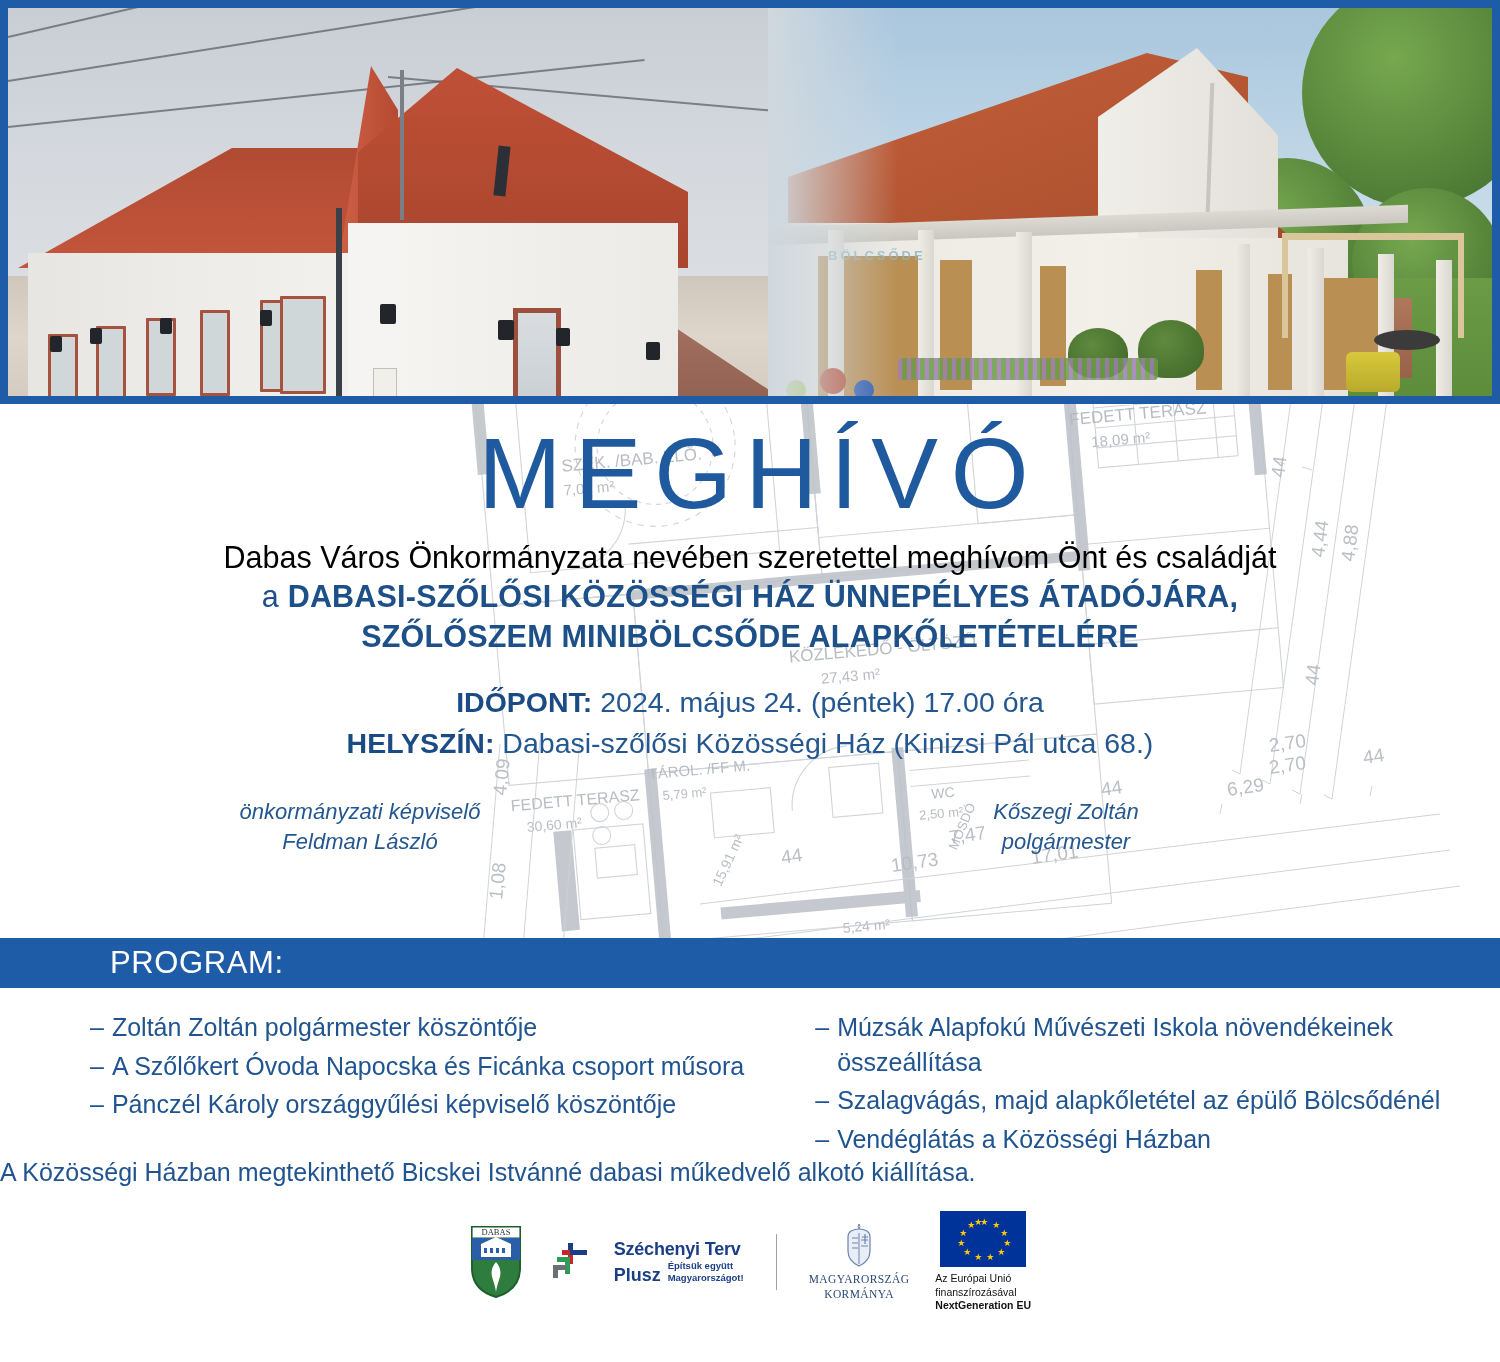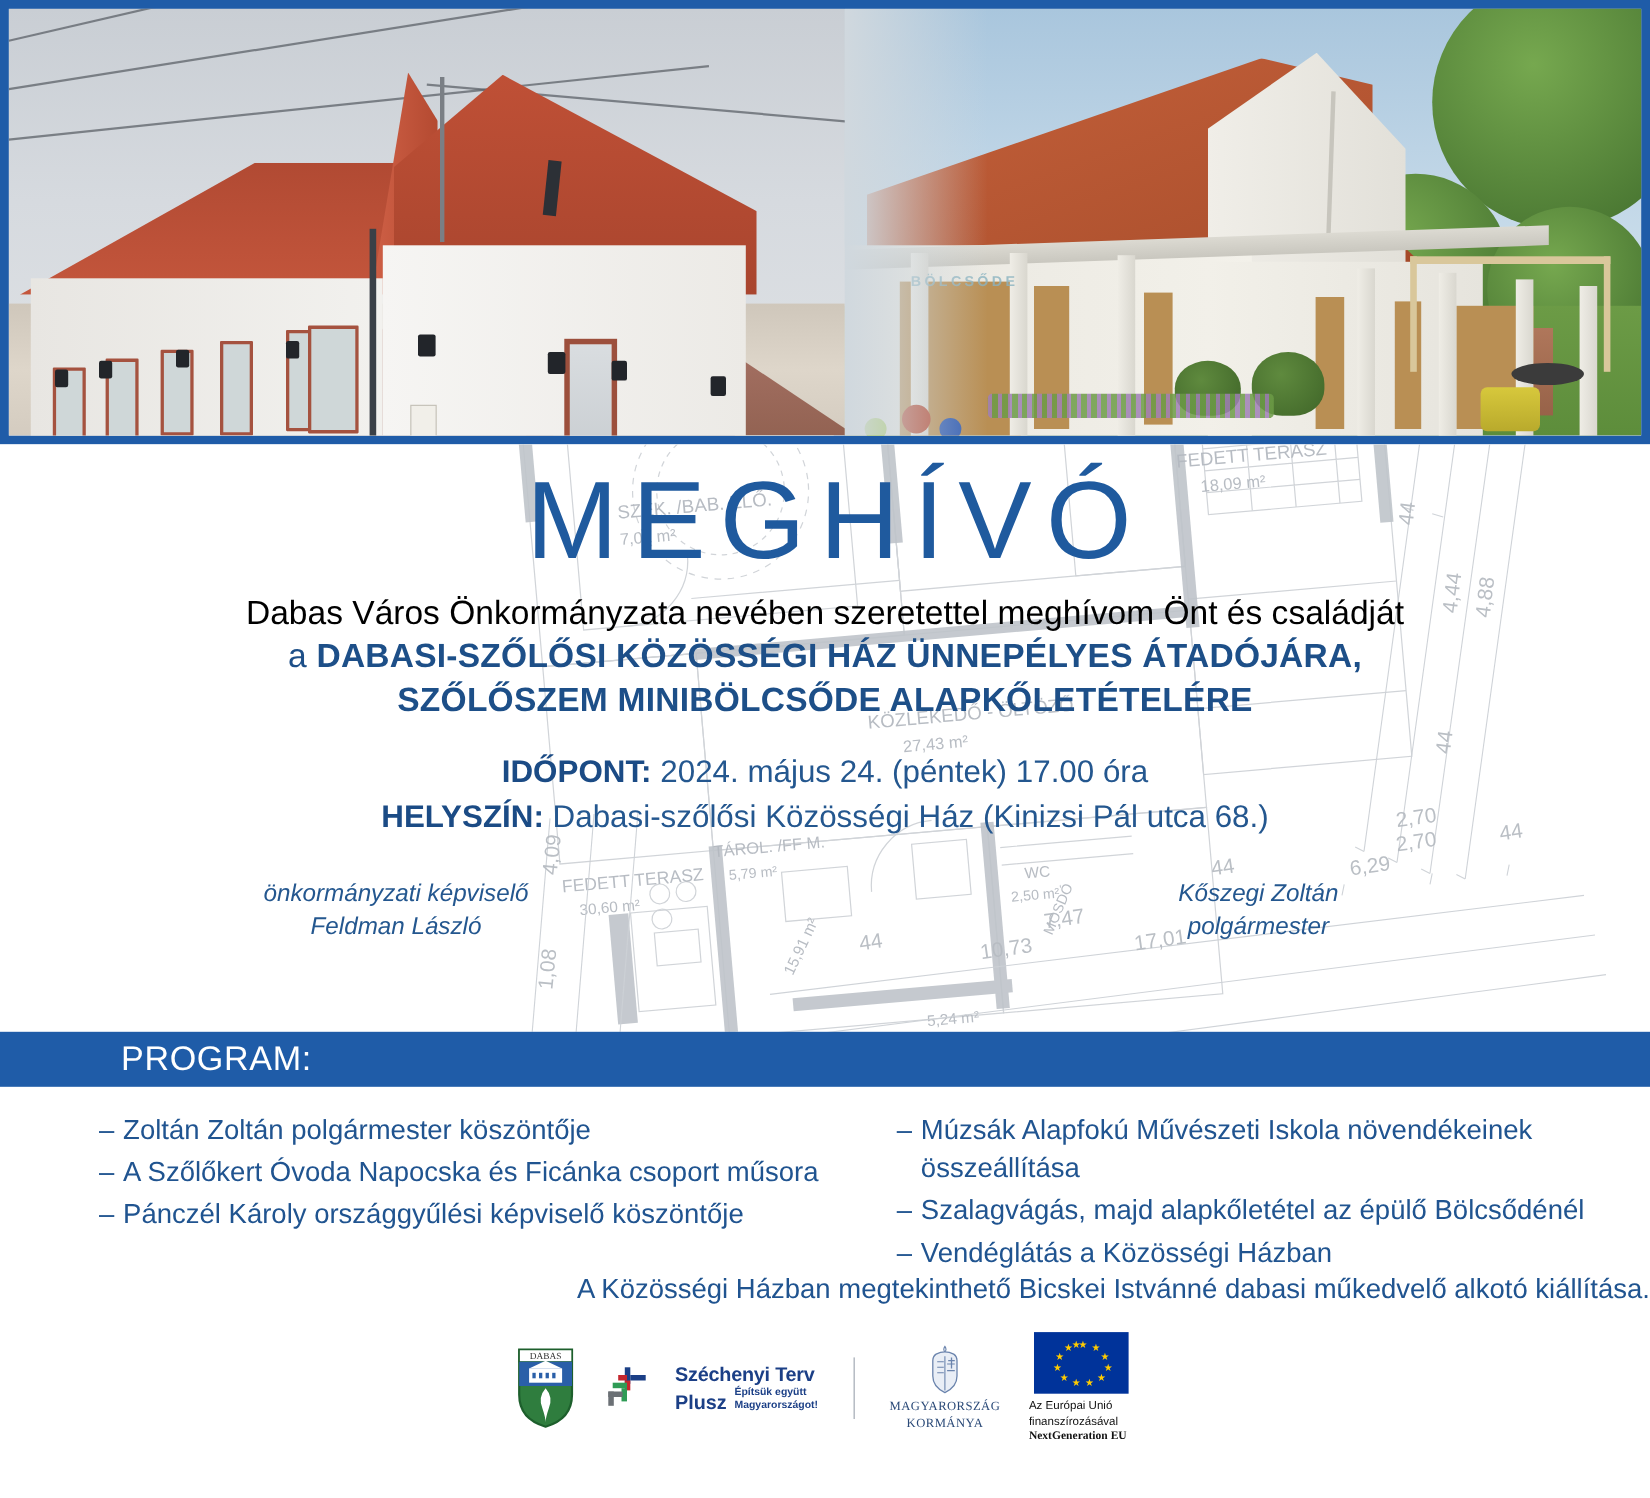--- a/index.html
+++ b/index.html
@@ -123,21 +123,21 @@
   .line-b{font-size:30.5px;font-weight:bold;color:#1d4f88;line-height:1.30;letter-spacing:.2px;}
   .line-b .reg{font-weight:400;}
   .line-c{font-size:29px;color:#24578f;line-height:1.30;}
   .line-d{font-size:30.5px;font-weight:bold;color:#1d4f88;line-height:1.30;letter-spacing:.2px;}
   .when{margin-top:26px;font-size:28.5px;color:#24578f;line-height:1.42;}
   .when b{color:#1b4b85;}
 
   .signs{position:relative;z-index:5;margin-top:34px;height:70px;}
   .sign{position:absolute;text-align:center;font-style:italic;font-size:22px;color:#24578f;line-height:1.35;}
   .sign.left{left:195px;width:330px;}
-  .sign.right{left:979px;width:330px;}
+  .sign.right{left:901px;width:330px;}
 
   
   .banner{
     position:absolute;left:0;top:938px;width:1500px;height:50px;
     background:#1f5ca8;
   }
   .banner span{
     position:absolute;left:110px;top:50%;transform:translateY(-50%);
     color:#ffffff;font-size:31px;letter-spacing:.6px;
   }
@@ -151,21 +151,21 @@
   .prog-col.c1{width:680px;padding-left:90px;}
   .prog-col.c2{width:700px;padding-left:60px;}
   .prog-item{
     font-size:25px;color:#205490;line-height:1.38;margin-bottom:4px;
     display:flex;gap:8px;
   }
   .prog-dash{flex:0 0 auto;}
   .prog-text{flex:1 1 auto;}
 
   .exhibit{
-    position:absolute;left:0;top:1158px;width:1500px;text-align:right;
+    position:absolute;left:0;top:1158px;width:1500px;text-align:left;
     font-size:25px;color:#205490;
   }
 
   
   .logos{
     position:absolute;left:0;top:1212px;width:1500px;height:100px;
     display:flex;align-items:center;justify-content:center;gap:26px;
   }
   .logo{display:flex;align-items:center;}
 
@@ -181,21 +181,21 @@
   .sep{width:1px;height:56px;background:#9aa2ad;margin:0 6px;}
 
   .gov{display:flex;flex-direction:column;align-items:center;gap:4px;}
   .gov-txt{font-size:11.5px;color:#2b4a78;text-align:center;line-height:1.3;
     font-family:"Liberation Serif","DejaVu Serif",serif;letter-spacing:.4px;}
 
   .eu{display:flex;flex-direction:column;align-items:center;gap:5px;}
   .eu-flag{width:86px;height:56px;background:#00339a;position:relative;}
   .eu-star{position:absolute;color:#ffcc00;font-size:9px;line-height:9px;}
   .eu-txt{font-size:10.5px;color:#111;text-align:left;line-height:1.32;width:96px;}
-  .eu-txt b{font-size:10.5px;font-family:Liberation Serif, serif;}
+  .eu-txt b{font-size:10.5px;}
 </style>
 </head>
 <body>
 
 <div class="photo-band">
   <div class="photo-inner">
 
     <div class="photo photo-left">
       <div class="pl-sky"></div>
       <div class="pl-wire" style="left:0;top:28px;width:560px;transform:rotate(-13deg);"></div>

